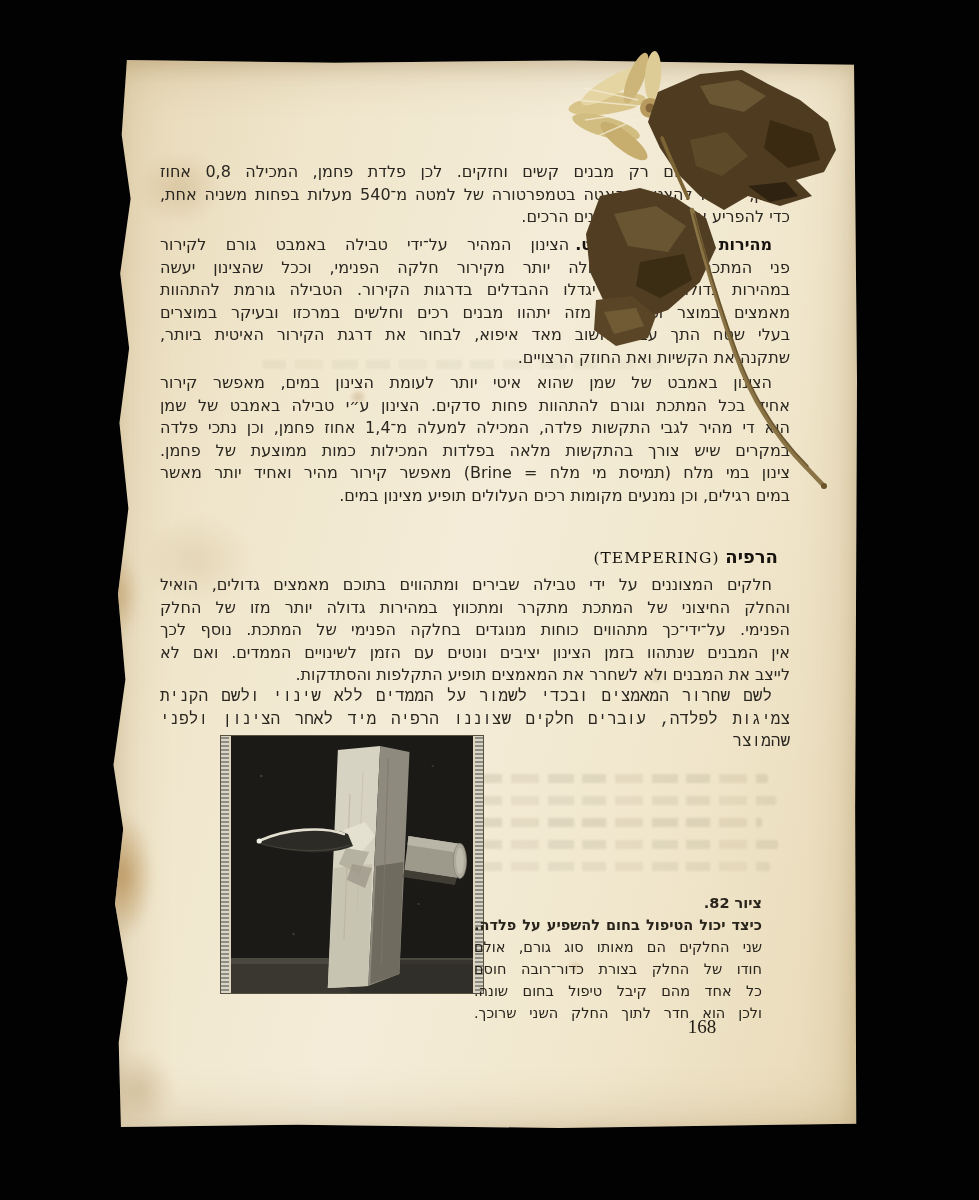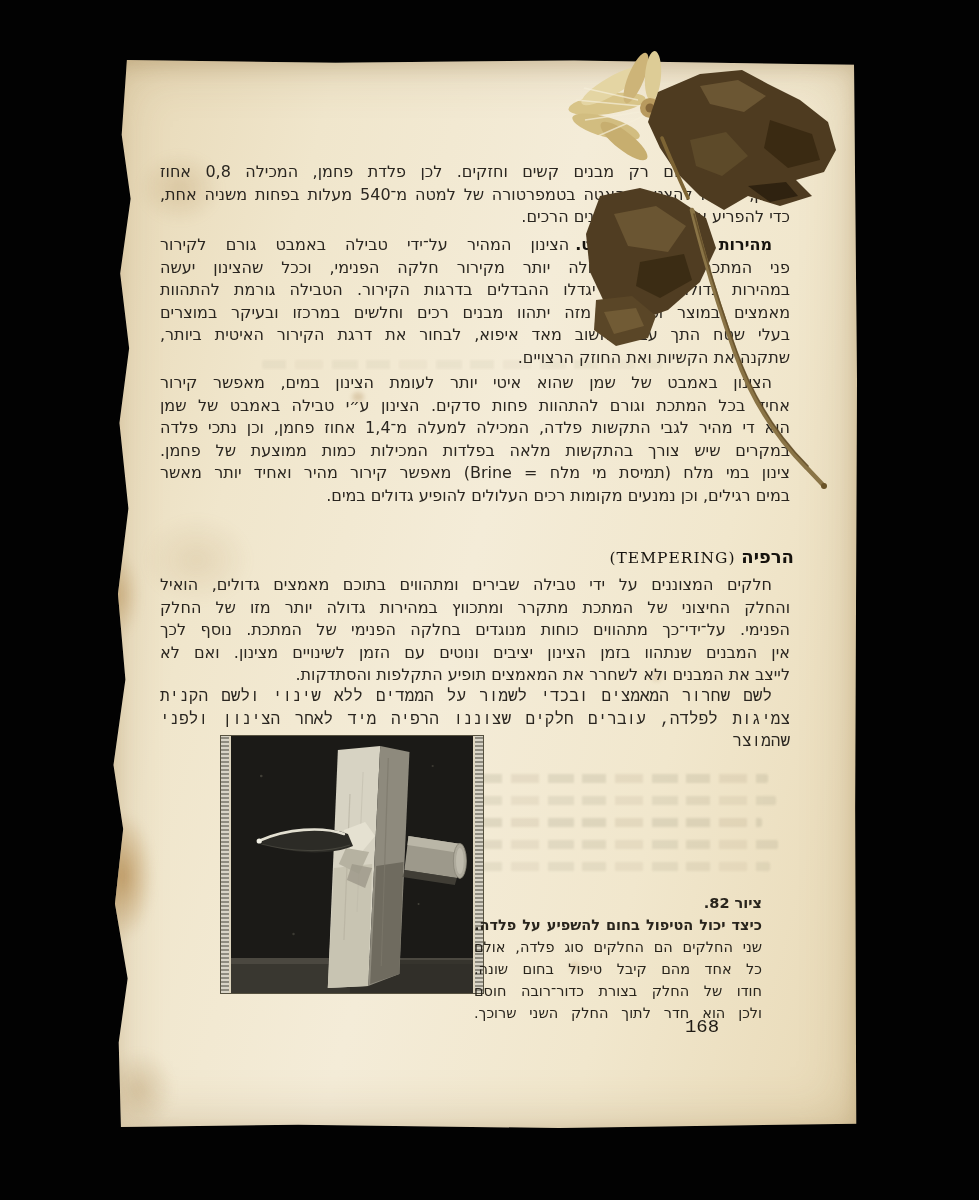--- a/index.html
+++ b/index.html
@@ -24,21 +24,21 @@
   .stain{position:absolute;border-radius:50%;filter:blur(4px);pointer-events:none;}
 
   
   .txt{position:absolute;direction:rtl;color:#2a2620;
        font-size:16px;line-height:22.5px;right:67px;width:630px;}
   .ln{text-align:justify;text-align-last:justify;}
   .ln.end{text-align-last:right;}
   .ln.ind{padding-right:18px;}
   b{color:#16130e;}
   .latin{font-family:"DejaVu Serif",serif;}
-  .heading{position:absolute;direction:rtl;right:63px;width:630px;
+  .heading{position:absolute;direction:rtl;right:79px;width:630px;
            font-size:18px;color:#16130e;}
   .heading .latin{font-size:15.5px;letter-spacing:1px;}
 
   
   .ghost{position:absolute;pointer-events:none;}
   .gline{height:9px;margin-bottom:13px;border-radius:2px;filter:blur(.8px);opacity:.55;
     background:repeating-linear-gradient(to right,
       rgba(112,108,82,.26) 0 24px, rgba(112,108,82,0) 24px 33px,
       rgba(125,105,75,.20) 33px 61px, rgba(112,108,82,0) 61px 70px,
       rgba(100,102,78,.24) 70px 96px, rgba(112,108,82,0) 96px 104px);}
@@ -50,21 +50,21 @@
        background:repeating-linear-gradient(0deg,#d8d4c7 0 2px,#8f8c80 2px 4px);}
   .fig svg{flex:1;height:100%;display:block;}
 
   .figcap{position:absolute;direction:rtl;right:95px;top:832px;width:288px;
           font-size:14.5px;line-height:22px;color:#29251d;}
   .figcap .cap-title{text-align:right;font-weight:700;}
   .figcap .cap-bold{font-weight:700;text-align:justify;text-align-last:justify;}
   .figcap .ln{text-align:justify;text-align-last:justify;}
 
   .pagenum{position:absolute;right:120px;top:956px;width:70px;text-align:center;
-           font-family:Liberation Mono, monospace;font-size:19px;color:#1f1b14;}
+           font-family:Liberation Serif, serif;font-size:19px;color:#1f1b14;}
 
   
   .flower{position:absolute;inset:0;pointer-events:none;}
 </style>
 </head>
 <body>
 
 <div class="stage">
 
   <div class="page">
@@ -92,33 +92,33 @@
       <div class="ln">בעלי שטח התך עבה. חשוב מאד איפוא, לבחור את דרגת הקירור האיטית ביותר,</div>
       <div class="ln end">שתקנה את הקשיות ואת החוזק הרצויים.</div>
     </div>
 
     <div class="txt" style="top:312px;">
       <div class="ln ind">הצינון באמבט של שמן שהוא איטי יותר לעומת הצינון במים, מאפשר קירור</div>
       <div class="ln">אחיד בכל המתכת וגורם להתהוות פחות סדקים. הצינון ע״י טבילה באמבט של שמן</div>
       <div class="ln">הוא די מהיר לגבי התקשות פלדה, המכילה למעלה מ־1,4 אחוז פחמן, וכן נתכי פלדה</div>
       <div class="ln">במקרים שיש צורך בהתקשות מלאה בפלדות המכילות כמות ממוצעת של פחמן.</div>
       <div class="ln">צינון במי מלח (תמיסת מי מלח = Brine) מאפשר קירור מהיר ואחיד יותר מאשר</div>
-      <div class="ln end">במים רגילים, וכן נמנעים מקומות רכים העלולים להופיע גדולים במים.</div>
+      <div class="ln end">במים רגילים, וכן נמנעים מקומות רכים העלולים תופיע מצינון במים.</div>
     </div>
 
     <div class="heading" style="top:486px;">
       <b>הרפיה</b>
       <span class="latin" dir="ltr">(TEMPERING)</span>
     </div>
 
     <div class="txt" style="top:514px;">
       <div class="ln ind">חלקים המצוננים על ידי טבילה שבירים ומתהווים בתוכם מאמצים גדולים, הואיל</div>
       <div class="ln">והחלק החיצוני של המתכת מתקרר ומתכווץ במהירות גדולה יותר מזו של החלק</div>
       <div class="ln">הפנימי. על־ידי־כך מתהווים כוחות מנוגדים בחלקה הפנימי של המתכת. נוסף לכך</div>
-      <div class="ln">אין המבנים שנתהוו בזמן הצינון יציבים ונוטים עם הזמן לשינויים מצינון. ואם לא</div>
+      <div class="ln">אין המבנים שנתהוו בזמן הצינון יציבים ונוטים עם הזמן לשינויים הממדים. ואם לא</div>
       <div class="ln end">לייצב את המבנים ולא לשחרר את המאמצים תופיע התקלפות והסתדקות.</div>
     </div>
 
     <div class="txt" style="top:626px;font-family:Liberation Mono, monospace;">
       <div class="ln ind">לשם שחרור המאמצים ובכדי לשמור על הממדים ללא שינוי ולשם הקנית</div>
       <div class="ln">צמיגות לפלדה, עוברים חלקים שצוננו הרפיה מיד לאחר הצינון ולפני שהמוצר</div>
     </div>
 
     <div class="ghost" style="left:366px;top:714px;width:302px;">
       <div class="gline" style="width:290px;"></div>
@@ -169,23 +169,23 @@
         <polygon points="172,134 224,142 222,149 170,141" fill="#504d43" opacity=".7"></polygon>
         <ellipse cx="227" cy="125" rx="6.5" ry="17.5" fill="#aeaa9c" stroke="#8a8678" stroke-width=".8"></ellipse>
         <ellipse cx="227" cy="125" rx="3.8" ry="13" fill="#c2beb0" opacity=".85"></ellipse>
       </svg>
       <div class="ht-strip"></div>
     </div>
 
     <div class="figcap">
       <div class="cap-title">ציור 82.</div>
       <div class="cap-bold">כיצד יכול הטיפול בחום להשפיע על פלדה.</div>
-      <div class="ln">שני החלקים הם החלקים סוג פלדה, אולם</div>
+      <div class="ln">שני החלקים הם מאותו סוג גורם, אולם</div>
+      <div class="ln">חודו של החלק בצורת כדור־רובה חוסם</div>
       <div class="ln">כל אחד מהם קיבל טיפול בחום שונה.</div>
-      <div class="ln">חודו של החלק בצורת כדור־רובה חוסם</div>
       <div class="ln end">ולכן הוא חדר לתוך החלק השני שרוכך.</div>
     </div>
 
     <div class="pagenum">168</div>
   </div>
 
   <svg class="flower" viewBox="0 0 979 1200">
 
     <g>
       <ellipse cx="607" cy="104" rx="39" ry="10" fill="#d8c488" transform="rotate(-8 607 104)"></ellipse>

